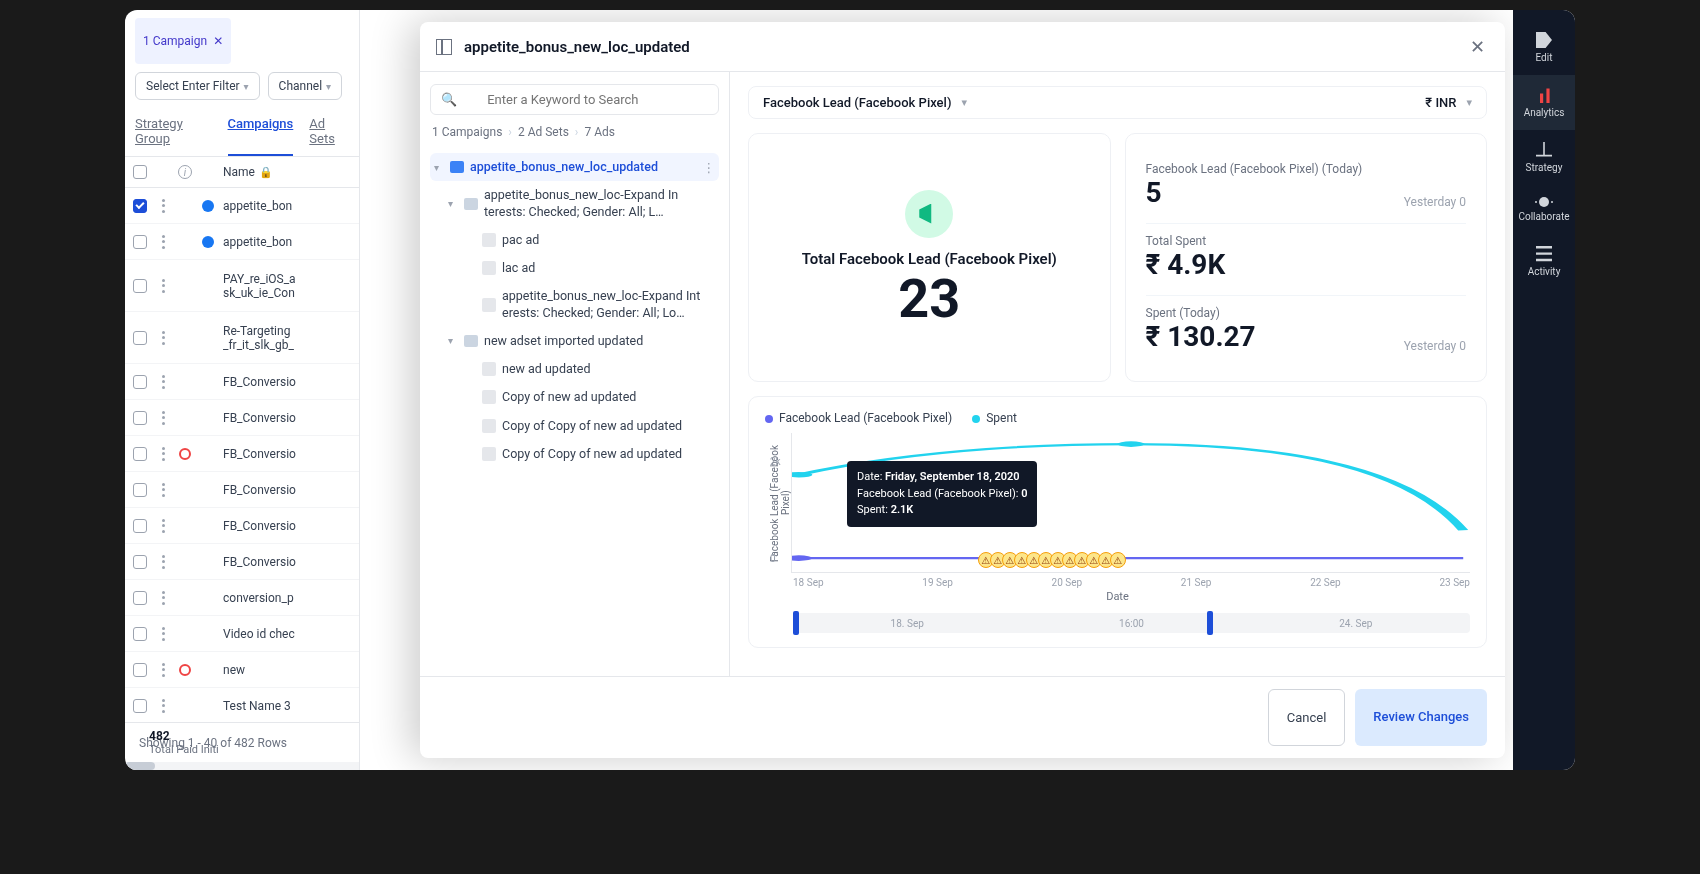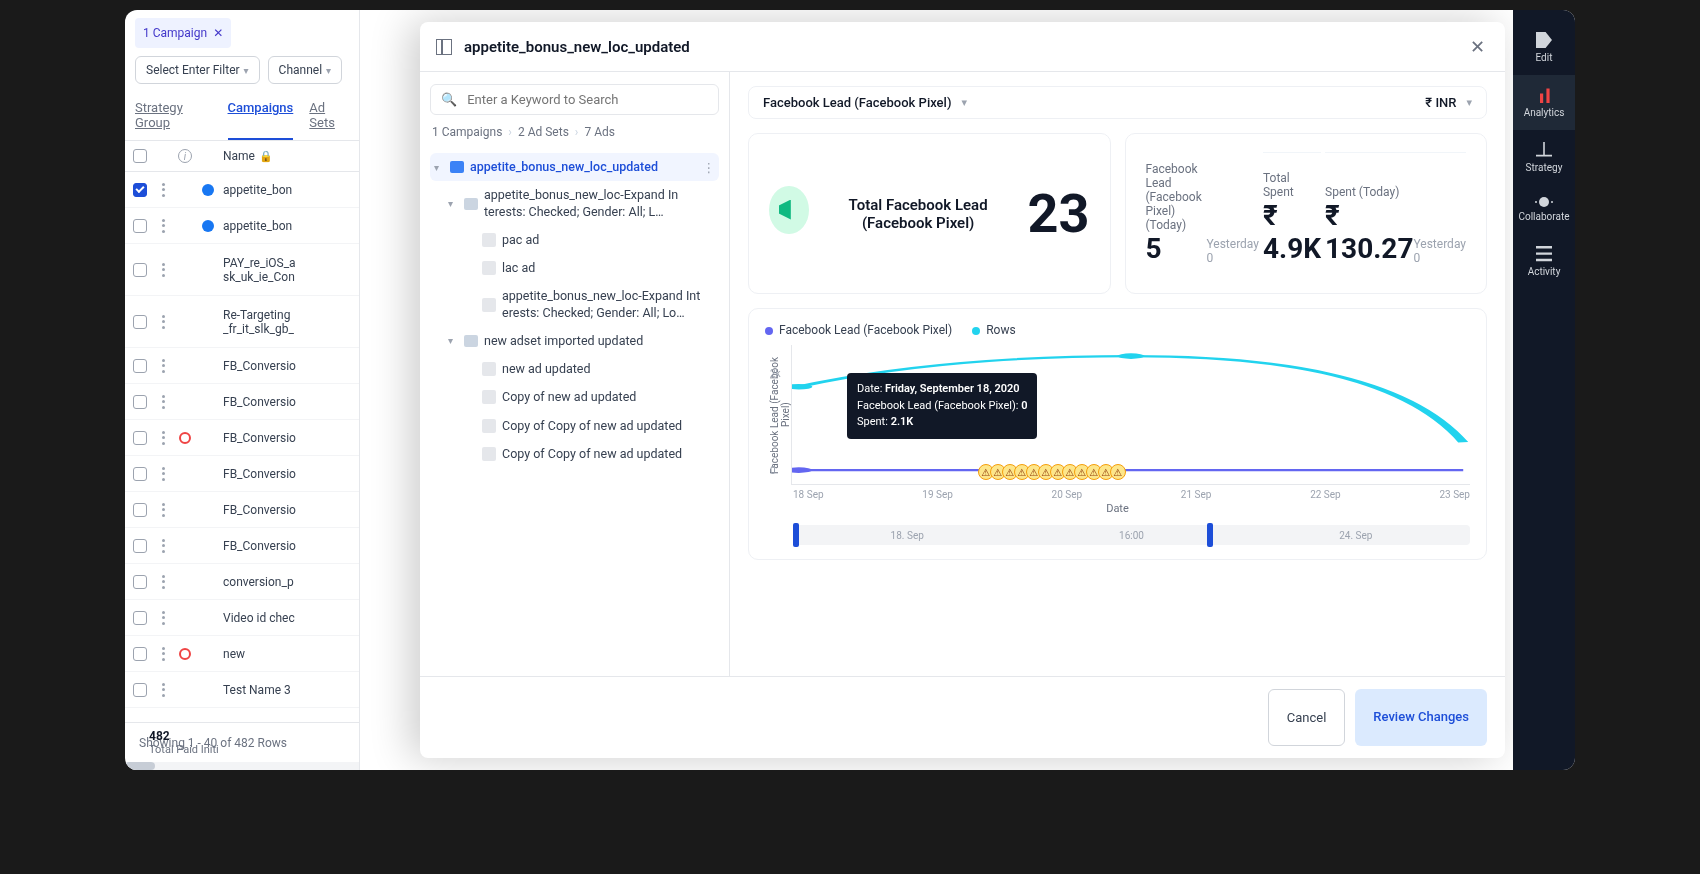--- a/index.html
+++ b/index.html
@@ -1,20 +1,20 @@
 <!DOCTYPE html>
 <html><head>
 <meta charset="utf-8">
 <style>
   * { box-sizing: border-box; font-family: -apple-system, BlinkMacSystemFont, "Segoe UI", Roboto, sans-serif; }
   body { margin: 0; background: #1a1a1a; display: flex; justify-content: center; align-items: start; padding: 10px; }
   .app-shell { width: 1450px; height: 760px; background: #fff; border-radius: 12px; display: flex; overflow: hidden; position: relative; }
   .left-pane { flex: 0 0 235px; border-right: 1px solid #e5e7eb; display: flex; flex-direction: column; position:relative; min-width:0;}
   .tag-bar { padding: 8px 10px; }
-  .chip { display: inline-flex; align-items: center; background: #eef2ff; color: #4338ca; font-size: 12px; padding: 8px 8px; border-radius: 4px; }
+  .chip { display: inline-flex; align-items: center; background: #eef2ff; color: #4338ca; font-size: 12px; padding: 16px 8px; border-radius: 4px; }
   .chip .x { margin-left: 6px; cursor: pointer; color:#4338ca;}
   .filter-bar { display:flex; gap:8px; padding:0 10px 8px 10px;}
   .filter-btn { display:flex; align-items:center; font-size:12px; color:#374151; border:1px solid #d1d5db; border-radius:6px; padding:6px 10px; gap:4px; cursor:pointer;}
   .tabs { display:flex; border-bottom:1px solid #e5e7eb; padding:0 10px; gap:16px; font-size:13px;}
   .tab { padding:8px 0; color:#6b7280; cursor:pointer; border-bottom:2px solid transparent;text-decoration:underline;}
   .tab.active { color:#1d4ed8; border-bottom-color:#1d4ed8; font-weight:500;}
   .grid-head { display:flex; align-items:center; border-bottom:1px solid #e5e7eb; padding:8px 0;}
   .col-chk { width:30px; display:flex; justify-content:center;}
   .col-menu {width:18px; display:flex; justify-content:center;}
   .col-info {width:24px; display:flex; justify-content:center; color:#9ca3af;}
@@ -35,39 +35,39 @@
 
   .modal { position:absolute; top:12px; left:295px; right:70px; bottom:12px; background:#fff; border-radius:8px; box-shadow:-10px 0 40px rgba(0,0,0,.2); display:flex; flex-direction:column; z-index:5;}
   .modal-head { display:flex; align-items:center; padding:10px 16px; border-bottom:1px solid #e5e7eb;}
   .panel-ico { width:16px;height:16px; border:1.5px solid #6b7280; position:relative; margin-right:12px;}
   .panel-ico::before{content:"";position:absolute;left:4px;top:0;bottom:0;width:1.5px;background:#6b7280;}
   .modal-title { font-size:15px; font-weight:600; color:#111827; flex:1;}
   .close-x { font-size:18px; color:#6b7280; cursor:pointer; padding:4px;}
   .modal-body { flex:1; display:flex; overflow:hidden;}
   .tree-pane { width:310px; border-right:1px solid #e5e7eb; padding:12px 10px; display:flex; flex-direction:column; gap:4px; overflow:hidden;}
   .search { display:flex; align-items:center; border:1px solid #e5e7eb; border-radius:6px; padding:6px 10px; gap:8px; color:#9ca3af; font-size:13px;}
-  .search input { border:none; outline:none; flex:1; font-size:13px; }
+  .search input { border:none; outline:none; flex:1; font-size:13px;margin-left:20px; }
   .crumb { display:flex; align-items:center; gap:6px; font-size:12px; color:#6b7280; padding:6px 2px 10px 2px;}
   .crumb .sep{color:#cbd5e1;}
   .tree { font-size:12.5px; color:#374151;}
   .tree-row { display:flex; align-items:center; gap:6px; padding:6px 4px; border-radius:6px;}
   .tree-row.sel { background:#f1f5ff;}
   .tree-row .tog { width:10px; color:#9ca3af; font-size:10px;}
   .folder-ico{ width:14px;height:12px; background:#3b82f6; border-radius:2px; position:relative;}
   .folder-ico.gray{ background:#cbd5e1;}
   .file-ico { width:14px;height:14px; background:#e5e7eb; border-radius:2px;}
   .tree-label{ flex:1; white-space:normal; line-height:1.3;}
   .indent1{padding-left:18px;} .indent2{padding-left:36px;}
 
   .metrics-pane { flex:1; padding:14px 18px; overflow:auto; }
   .metric-bar { display:flex; justify-content:space-between; padding:8px 14px; border:1px solid #eef0f4; border-radius:8px; margin-bottom:14px;}
   .dd { display:flex; align-items:center; gap:10px; font-size:13px; color:#111827; font-weight:500;}
   .dd .chev{color:#9ca3af; font-size:11px;}
   .cards { display:flex; gap:14px; margin-bottom:14px;}
-  .card { border:1px solid #eef0f4; border-radius:10px; padding:18px 20px; flex:1; display:flex; gap:4px;}
+  .card { border:1px solid #eef0f4; border-radius:10px; padding:18px 20px; flex:1; display:flex; flex-direction:column; gap:4px;}
   .card.big { align-items:center; justify-content:center; text-align:center;}
   .megaphone-ring{ width:48px;height:48px;border-radius:50%;background:#d1fae5; display:flex;align-items:center;justify-content:center; margin-bottom:8px;}
   .megaphone-ico{ width:20px;height:20px; background:#10b981; clip-path:polygon(0 30%,60% 0,60% 100%,0 70%); position:relative;}
   .big-label{font-size:15px; font-weight:600; color:#111827;}
   .big-num{ font-size:54px; font-weight:700; color:#111827; line-height:1;}
   .mini-row { display:flex; justify-content:space-between; align-items:flex-end; padding:10px 0;}
   .mini-row + .mini-row{ border-top:1px solid #f1f5f9;}
   .mini-label{font-size:12px; color:#6b7280;}
   .mini-val{font-size:28px; font-weight:700; color:#111827;}
   .mini-sub{font-size:12px; color:#9ca3af;}
@@ -501,21 +501,21 @@
                   <div class="mini-label">Spent (Today)</div>
                   <div class="mini-val">₹ 130.27</div>
                 </div>
                 <div class="mini-sub">Yesterday 0</div>
               </div>
             </div>
         </div>
         <div class="chart-card">
           <div class="legend">
             <span><span class="dot" style="background:#6366f1;"></span><span>Facebook Lead (Facebook Pixel)</span></span>
-            <span><span class="dot" style="background:#22d3ee;"></span><span>Rows</span></span>
+            <span><span class="dot" style="background:#22d3ee;"></span><span>Spent</span></span>
           </div>
           <div class="chart-area">
             <div class="yaxis-label">Facebook Lead (Facebook Pixel)</div>
             <div class="plot">
               <span class="ytick" style="top:20%;">2k</span>
               <span class="ytick" style="top:90%;">0</span>
               <svg class="line-svg" viewBox="0 0 100 100" preserveAspectRatio="none">
                 <path d="M1,30 C20,10 40,8 50,8 C70,8 90,20 99,70" stroke="#22d3ee" stroke-width="1.5" fill="none"></path>
                 <path d="M1,90 L99,90" stroke="#6366f1" stroke-width="1.5" fill="none"></path>
                 <circle cx="1" cy="30" r="2" fill="#22d3ee"></circle>

